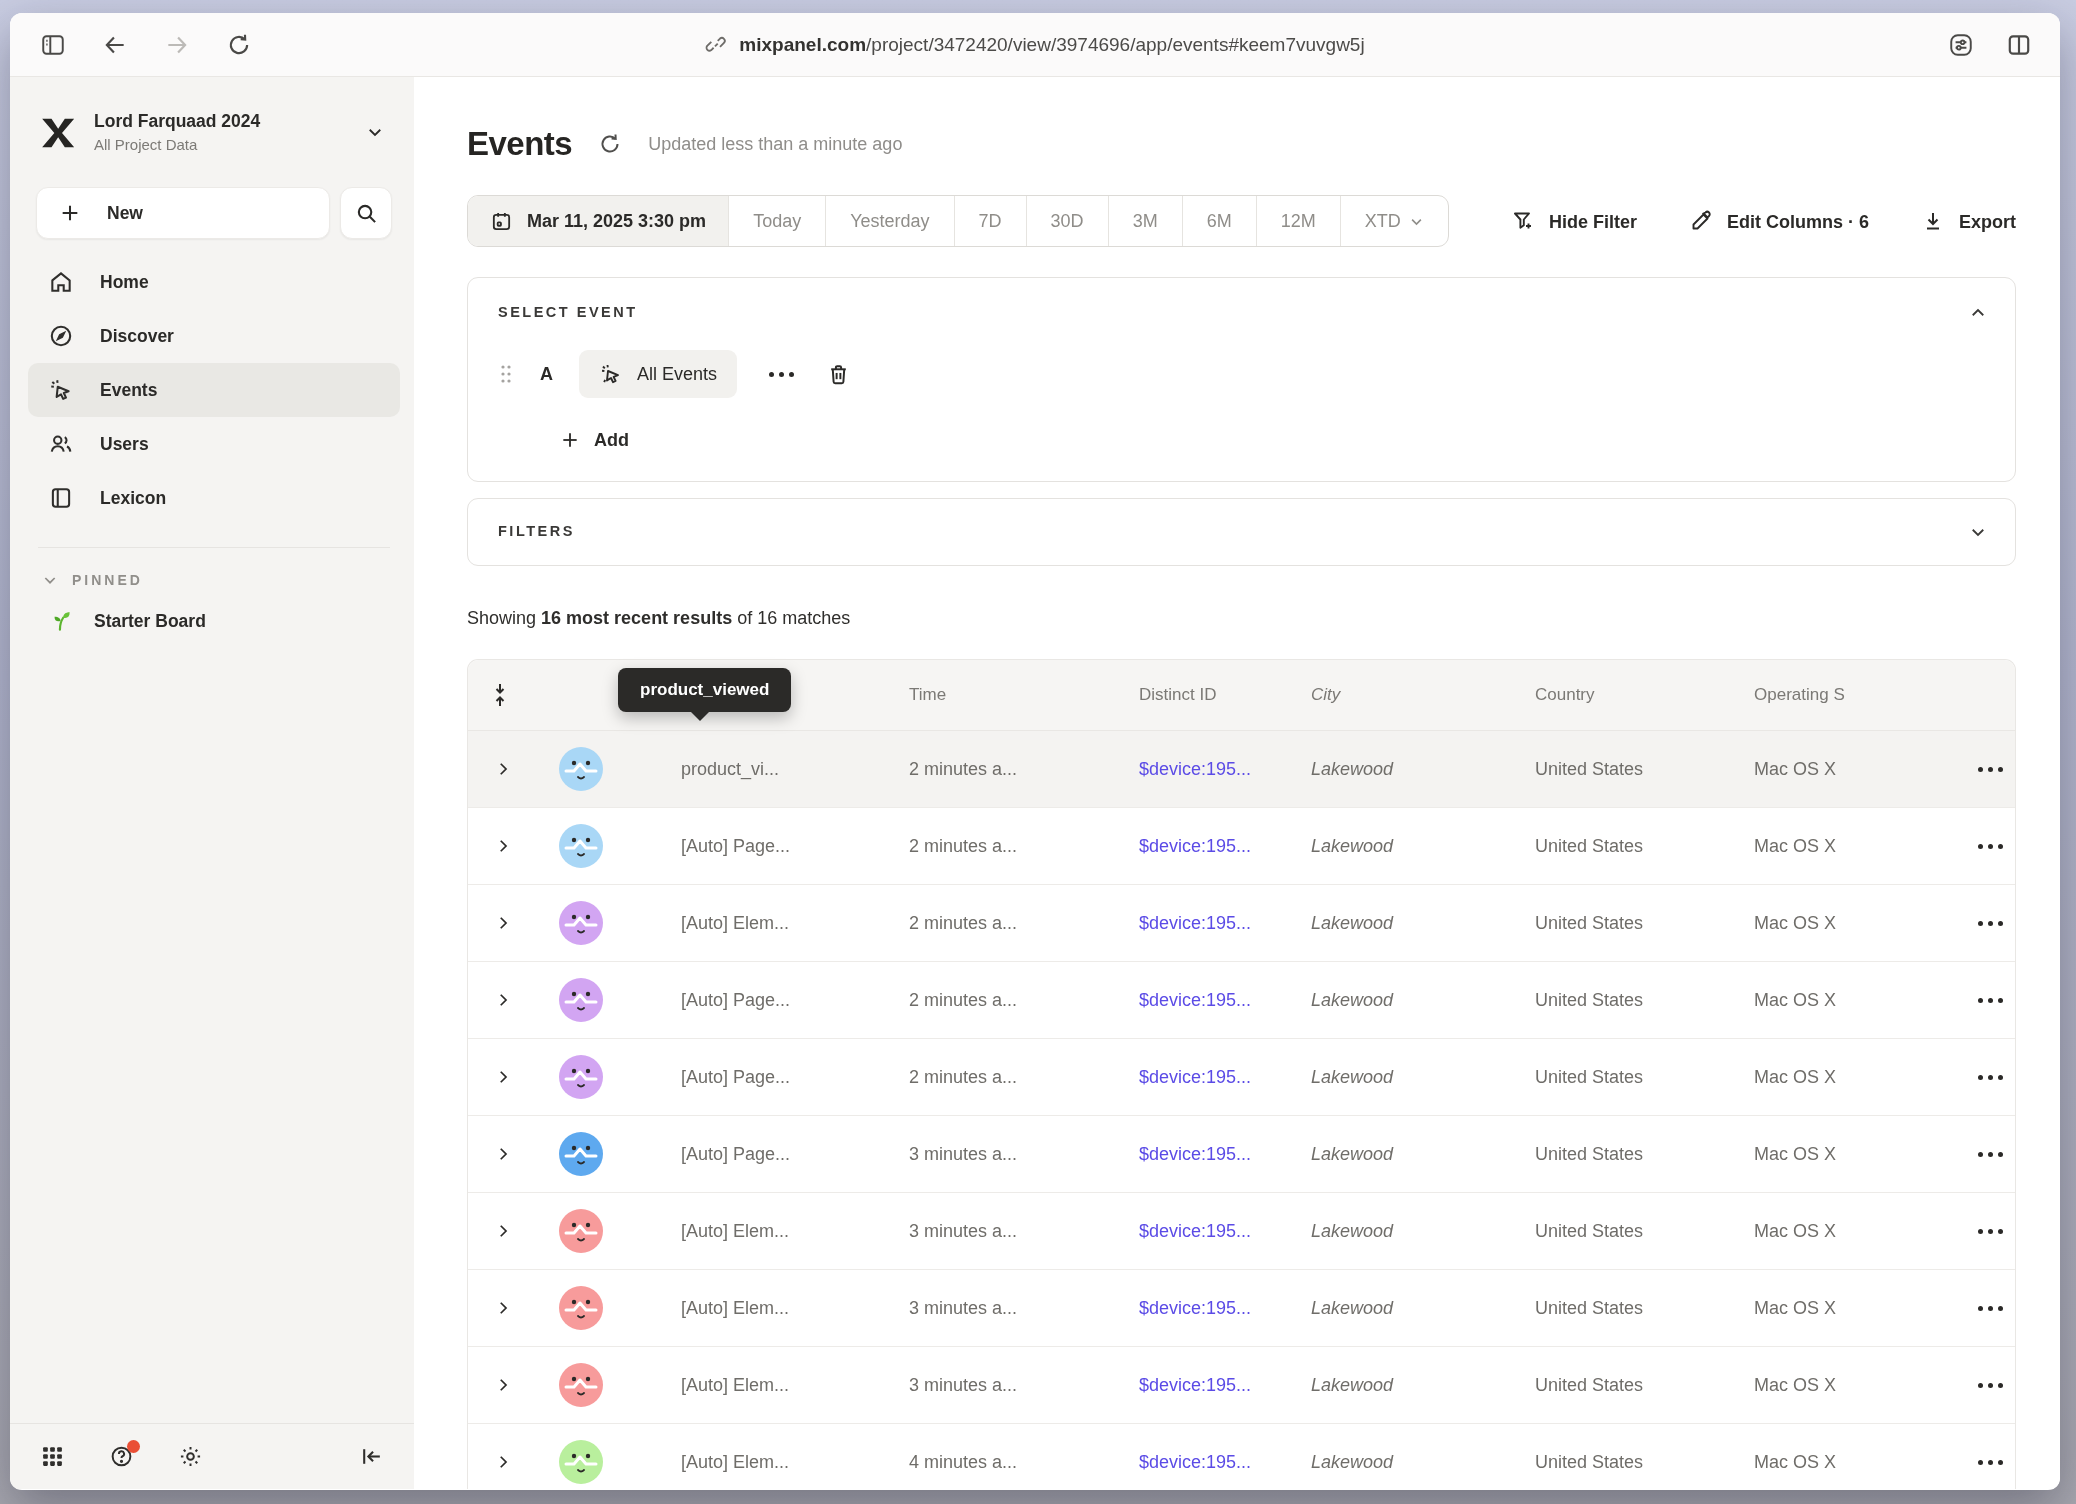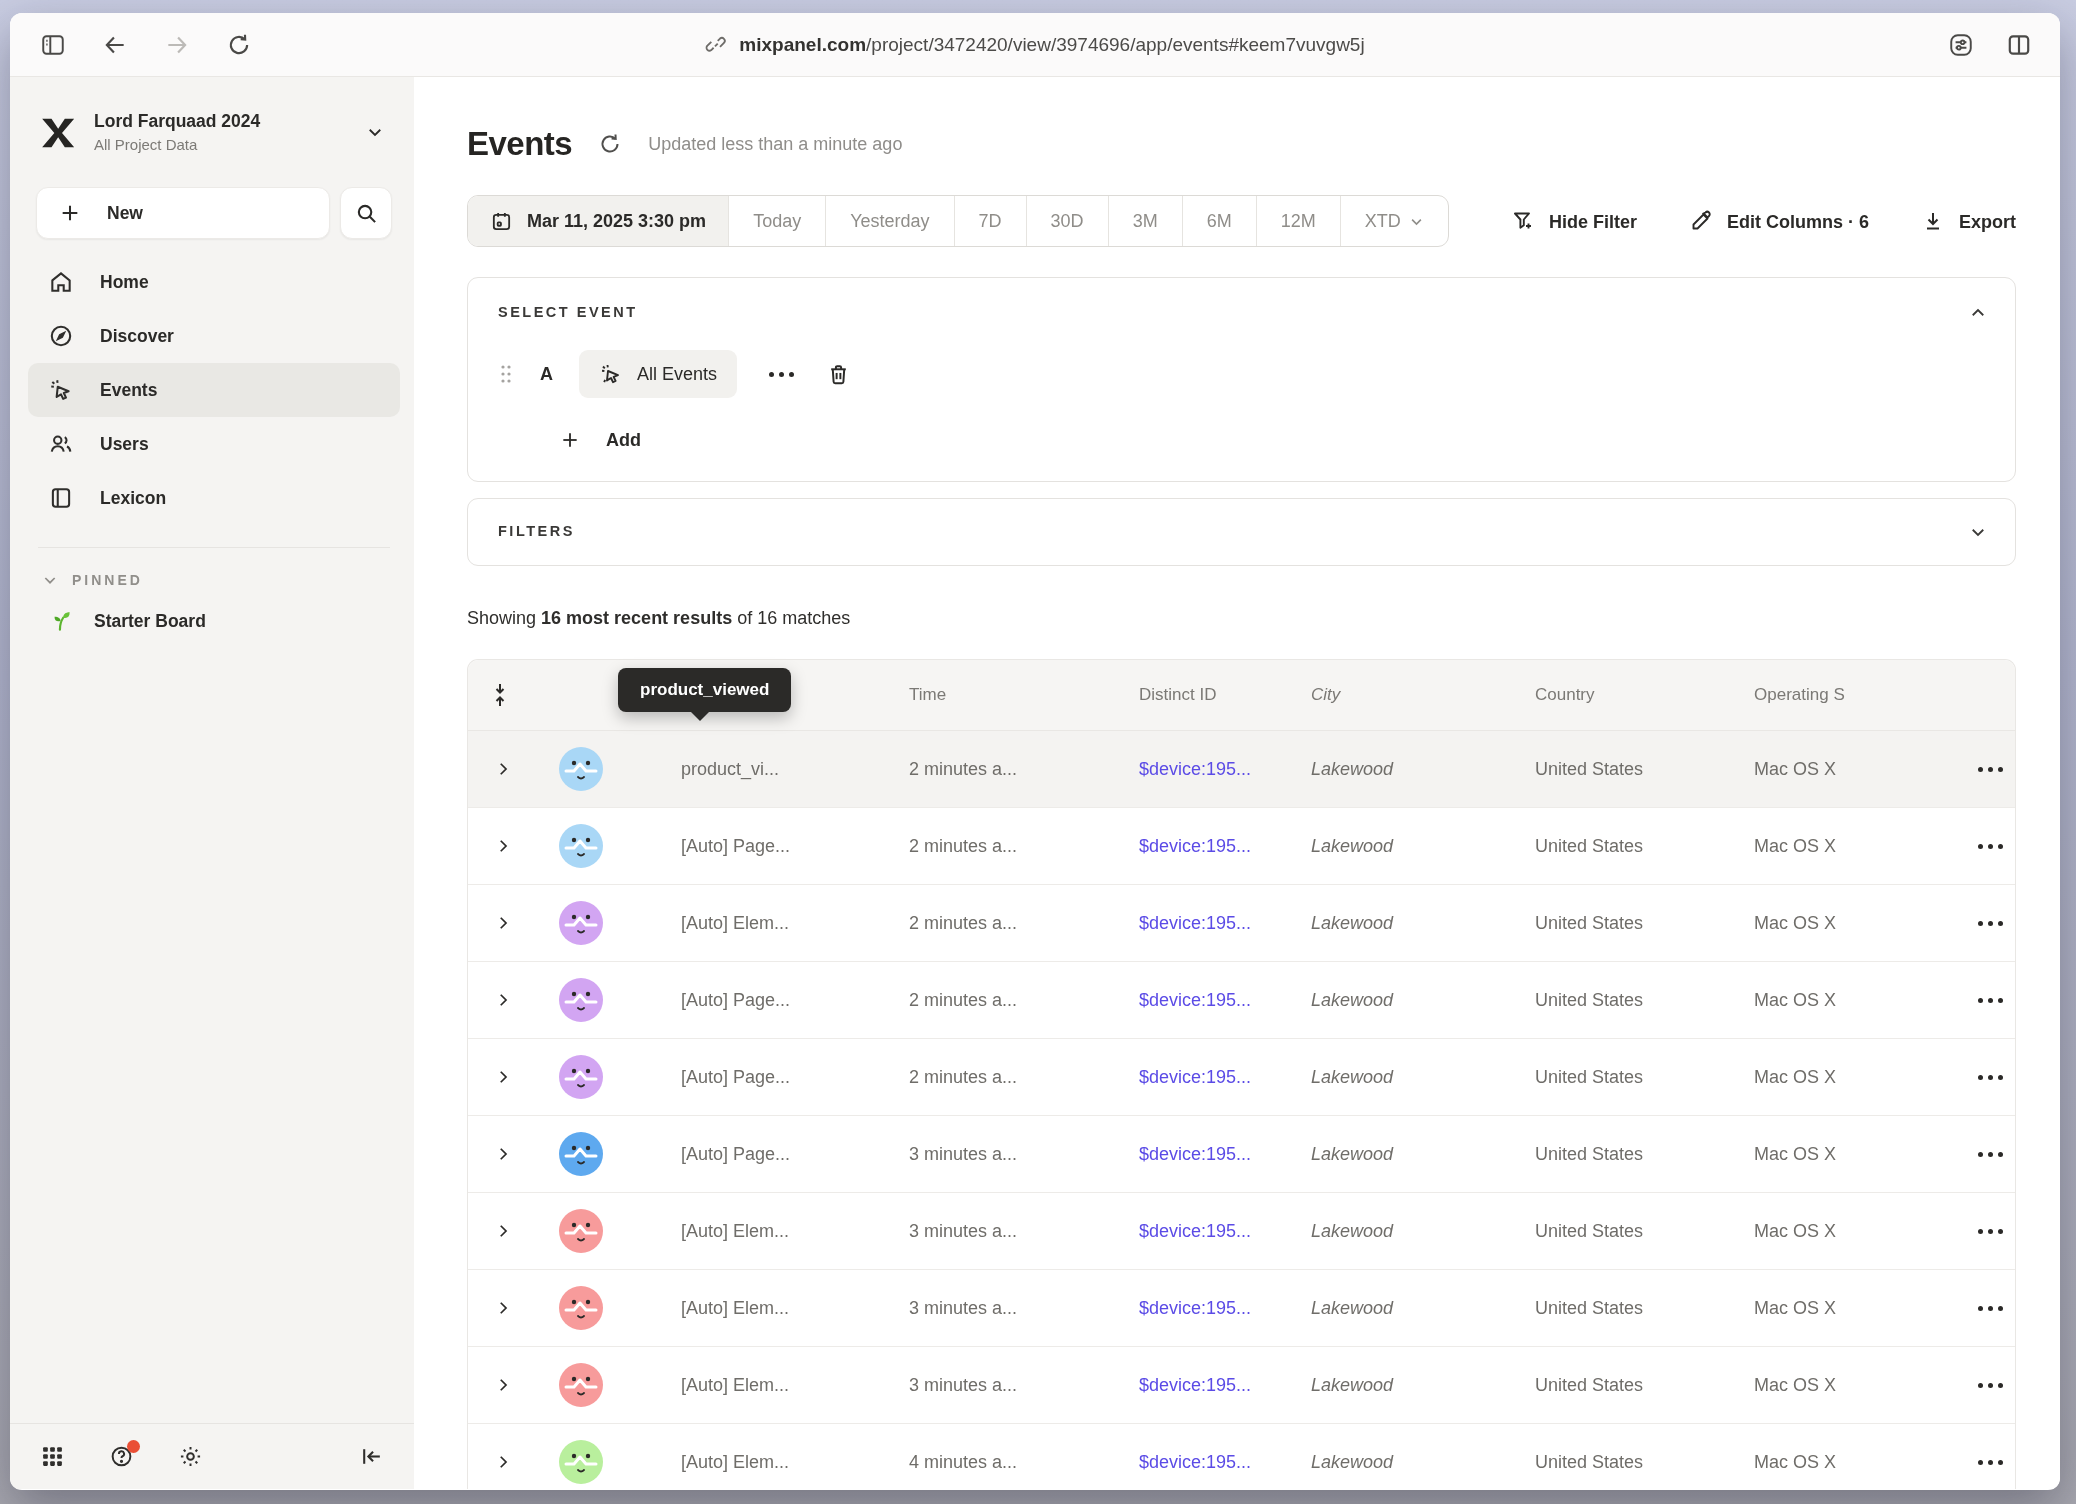--- a/index.html
+++ b/index.html
@@ -108,21 +108,21 @@
   .drag-dots { width:16px; height:24px; color:#a5a3a0; cursor:grab; }
   .row-letter { font-size:18px; font-weight:700; color:#2b2a28; }
   .chip {
     display:flex; align-items:center; gap:14px; height:48px; padding:0 20px;
     background:#f2f1ee; border-radius:9px; font-size:18px; font-weight:400; color:#2b2a28; cursor:pointer;
   }
   .chip-icon { width:24px; height:24px; color:#2b2a28; }
   .more-dots { display:flex; gap:5px; cursor:pointer; padding:6px; }
   .more-dots i { width:5px; height:5px; border-radius:50%; background:#2b2a28; }
   .trash-icon { width:25px; height:25px; color:#2b2a28; cursor:pointer; }
-  .add-row { display:flex; gap:26px; margin:32px 0 0 62px;
+  .add-row { display:flex; gap:14px; margin:32px 0 0 62px;
     font-size:18px; font-weight:700; color:#2b2a28; cursor:pointer; width:max-content; }
   .card-filters { margin-top:16px; padding:24px 30px 26px 30px; }
   .showing { margin-top:42px; font-size:18px; color:#2f2e2c; }
   .showing b { font-weight:700; }
   
   .table { margin-top:30px; border:1px solid #e9e7e4; border-bottom:none;
     border-radius:11px 11px 0 0; position:relative; width:1549px; }
   .thead {
     display:flex; align-items:center; height:71px; background:#f6f5f3;
     border-radius:11px 11px 0 0; border-bottom:1px solid #e9e7e4;

